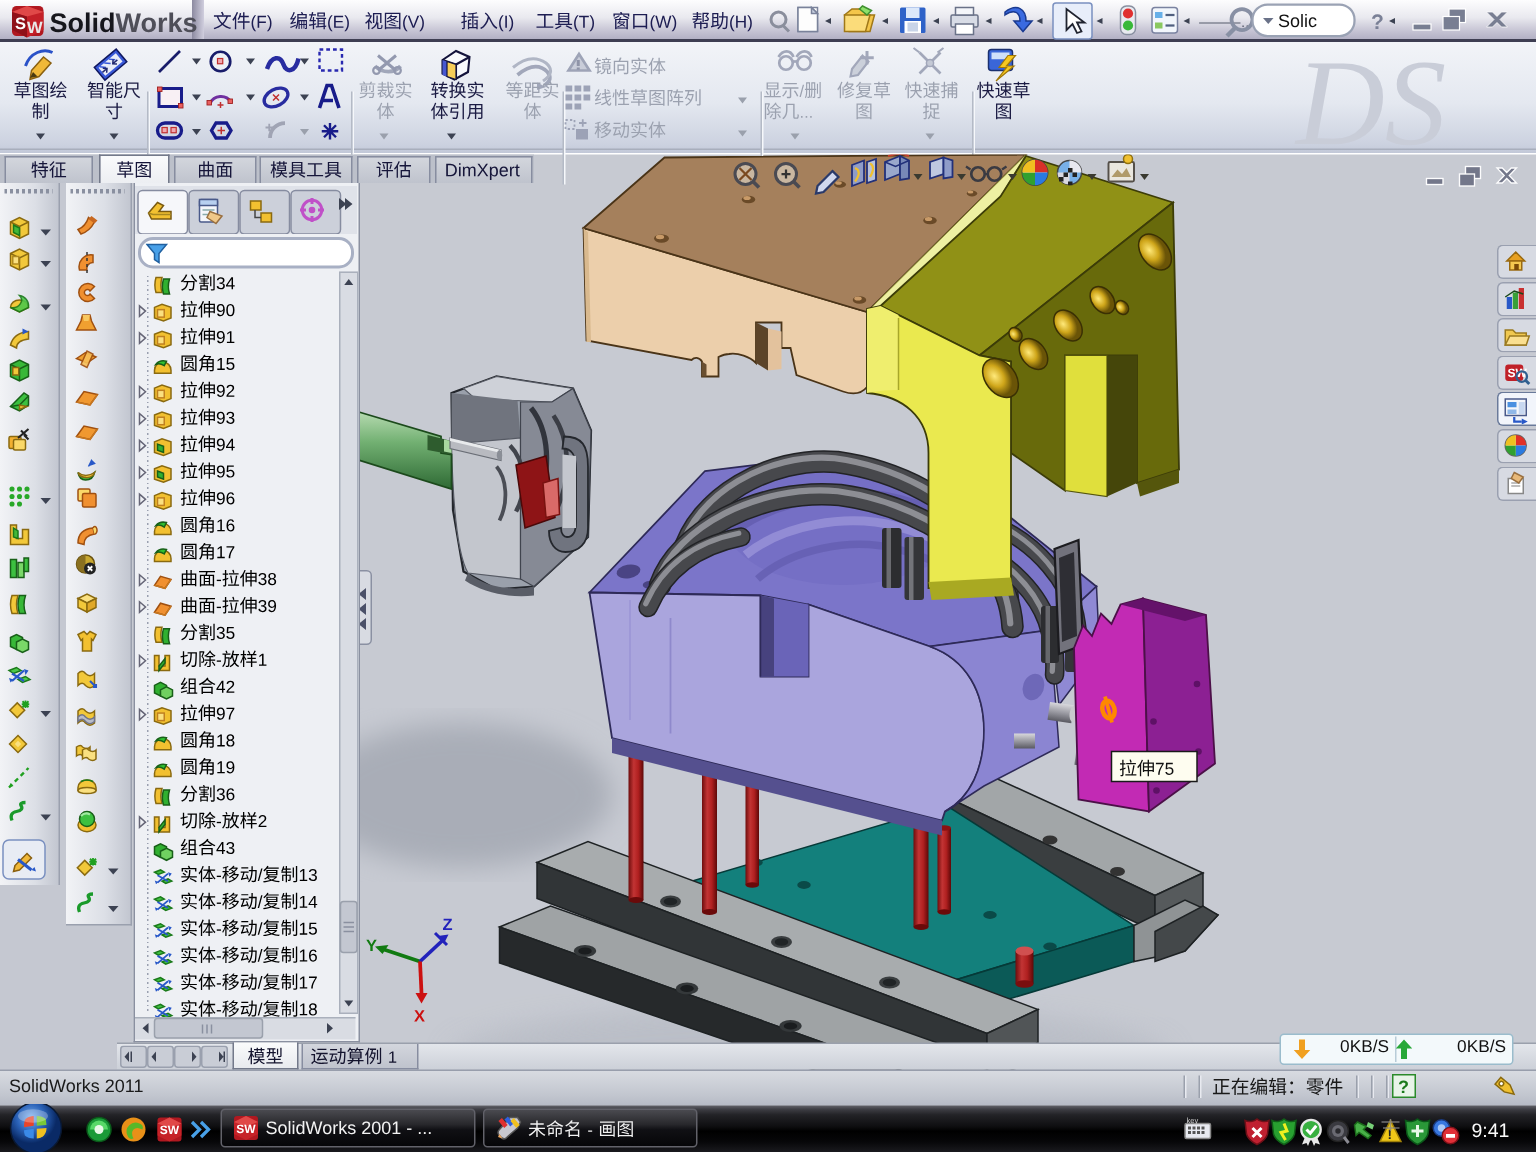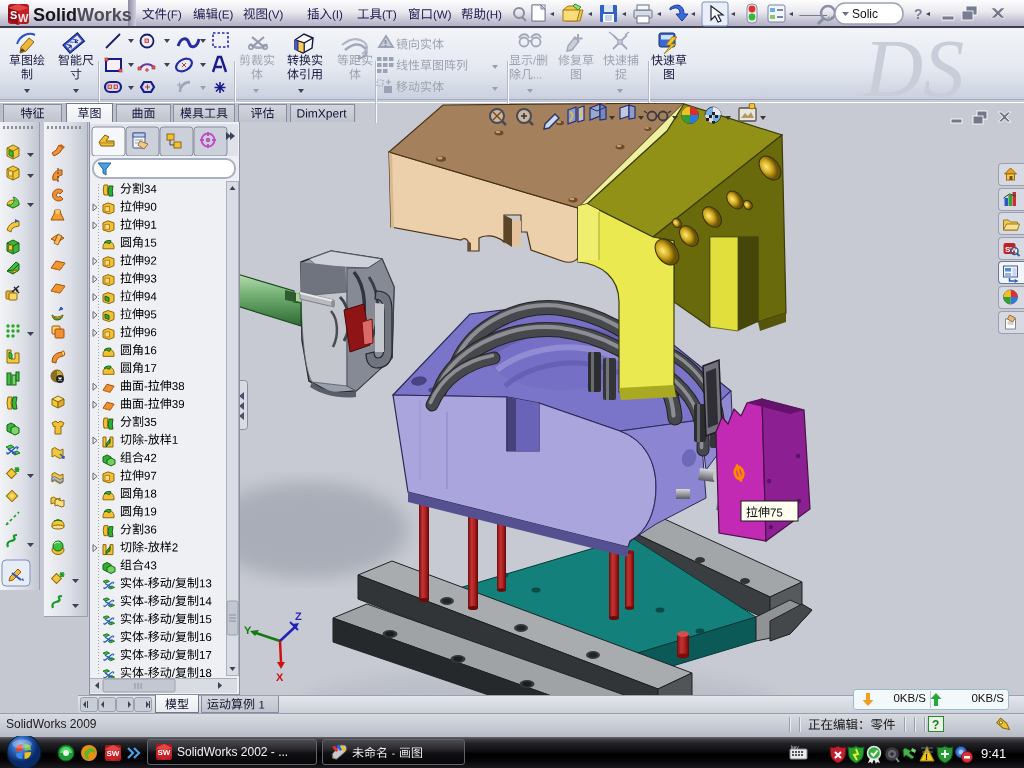--- a/index.html
+++ b/index.html
@@ -929,21 +929,21 @@
 <div class="abs" style="left:201px;top:696px;width:78px;height:17px;background:linear-gradient(#d3d6dd,#bfc3cd);border:1px solid #878da0;border-top:none"></div>
 <div class="abs" style="left:853px;top:689px;width:156px;height:21px;background:#f3f9fb;border:1px solid #9abccc;border-radius:3px"></div>
 <div class="abs" style="left:930px;top:691px;width:1px;height:17px;background:#b8ccd8"></div>
 <svg class="abs" style="left:858px;top:691px" width="100" height="17" viewBox="0 0 100 17">
 <path d="M8 2 l0 7 -3.5 0 5.5 6 5.5 -6 -3.5 0 0 -7 z" fill="#f0a020"></path>
 <path d="M84 15 l0 -7 -3.5 0 5.5 -6 5.5 6 -3.5 0 0 7 z" fill="#28a838" transform="translate(-8 0)"></path>
 </svg>
 <div class="abs" style="left:884px;top:692px;width:42px;height:15px;font-size:11.5px;color:#111;text-align:right">0KB/S</div>
 <div class="abs" style="left:960px;top:692px;width:44px;height:15px;font-size:11.5px;color:#111;text-align:right">0KB/S</div>
 <div class="abs" style="left:0;top:713px;width:1024px;height:24px;background:linear-gradient(#d8dbe1,#c2c6cf 70%,#b6bac5);border-top:1px solid #989eac"></div>
-<div class="abs" style="left:6px;top:717px;font-size:12px;color:#1a1a1a">SolidWorks 2009</div>
+<div class="abs" style="left:6px;top:717px;font-size:12px;color:#1a1a1a">SolidWorks 2011</div>
 <div class="abs" style="left:789px;top:717px;width:1px;height:15px;background:#9aa0ac;box-shadow:1px 0 0 #e8eaf0"></div>
 <div class="abs" style="left:799px;top:717px;width:1px;height:15px;background:#9aa0ac;box-shadow:1px 0 0 #e8eaf0"></div>
 <div class="abs" style="left:904px;top:717px;width:1px;height:15px;background:#9aa0ac;box-shadow:1px 0 0 #e8eaf0"></div>
 <div class="abs" style="left:914px;top:717px;width:1px;height:15px;background:#9aa0ac;box-shadow:1px 0 0 #e8eaf0"></div>
 <div class="abs" style="left:924px;top:717px;width:1px;height:15px;background:#9aa0ac;box-shadow:1px 0 0 #e8eaf0"></div>
 <svg class="abs" style="left:928px;top:716px" width="17" height="17" viewBox="0 0 17 17">
 <rect x="0.5" y="0.5" width="15" height="15" fill="#e8f4e8" stroke="#2a8a2a"></rect>
     <text x="4" y="12.5" font-size="12" font-weight="bold" fill="#1a7a1a" font-family="Liberation Sans">?</text>
   </svg>
 <svg class="abs" style="left:993px;top:714px" width="22" height="22" viewBox="0 0 22 22">
@@ -991,21 +991,21 @@
     <text x="2.5" y="12" font-size="8" font-weight="bold" fill="#fff" font-family="Liberation Sans">SW</text>
   </svg>
 <div class="abs" style="left:322px;top:739px;width:143px;height:26px;border:1px solid #62626a;border-radius:3px;background:linear-gradient(#4a4a50 0%,#28282c 40%,#101014 55%,#060608 100%)"></div>
 <svg class="abs" style="left:330px;top:743px" width="18" height="18" viewBox="0 0 18 18">
     <path d="M3 14 q-2 -2 0 -4 l7 -8 5 0 2 3 -2 4 -8 7 q-2 1 -4 -2 z" fill="#c8c8d0" stroke="#555"></path>
     <rect x="4" y="3" width="3" height="6" fill="#e03030" transform="rotate(-40 5 6)"></rect>
     <rect x="8" y="2" width="3" height="6" fill="#3060e0" transform="rotate(-40 9 5)"></rect>
     <rect x="12" y="3" width="3" height="6" fill="#f0c020" transform="rotate(-40 13 6)"></rect>
     <path d="M2 15 l3 1 -2 -3 z" fill="#f0a860"></path>
   </svg>
-<div class="abs" style="left:177px;top:745px;font-size:12px;color:#f2f2f2">SolidWorks 2002 - ...</div>
+<div class="abs" style="left:177px;top:745px;font-size:12px;color:#f2f2f2">SolidWorks 2001 - ...</div>
 <svg class="abs" style="left:788px;top:742px" width="236px" height="24" viewBox="0 0 236 24">
 <g>
       <rect x="2" y="7" width="17" height="10" rx="1" fill="#e8eaf0" stroke="#888"></rect>
       <g fill="#555">
         <rect x="4" y="9" width="2" height="2"></rect>
         <rect x="7" y="9" width="2" height="2"></rect>
         <rect x="10" y="9" width="2" height="2"></rect>
         <rect x="13" y="9" width="2" height="2"></rect>
         <rect x="4" y="12" width="2" height="2"></rect>
         <rect x="7" y="12" width="2" height="2"></rect>

